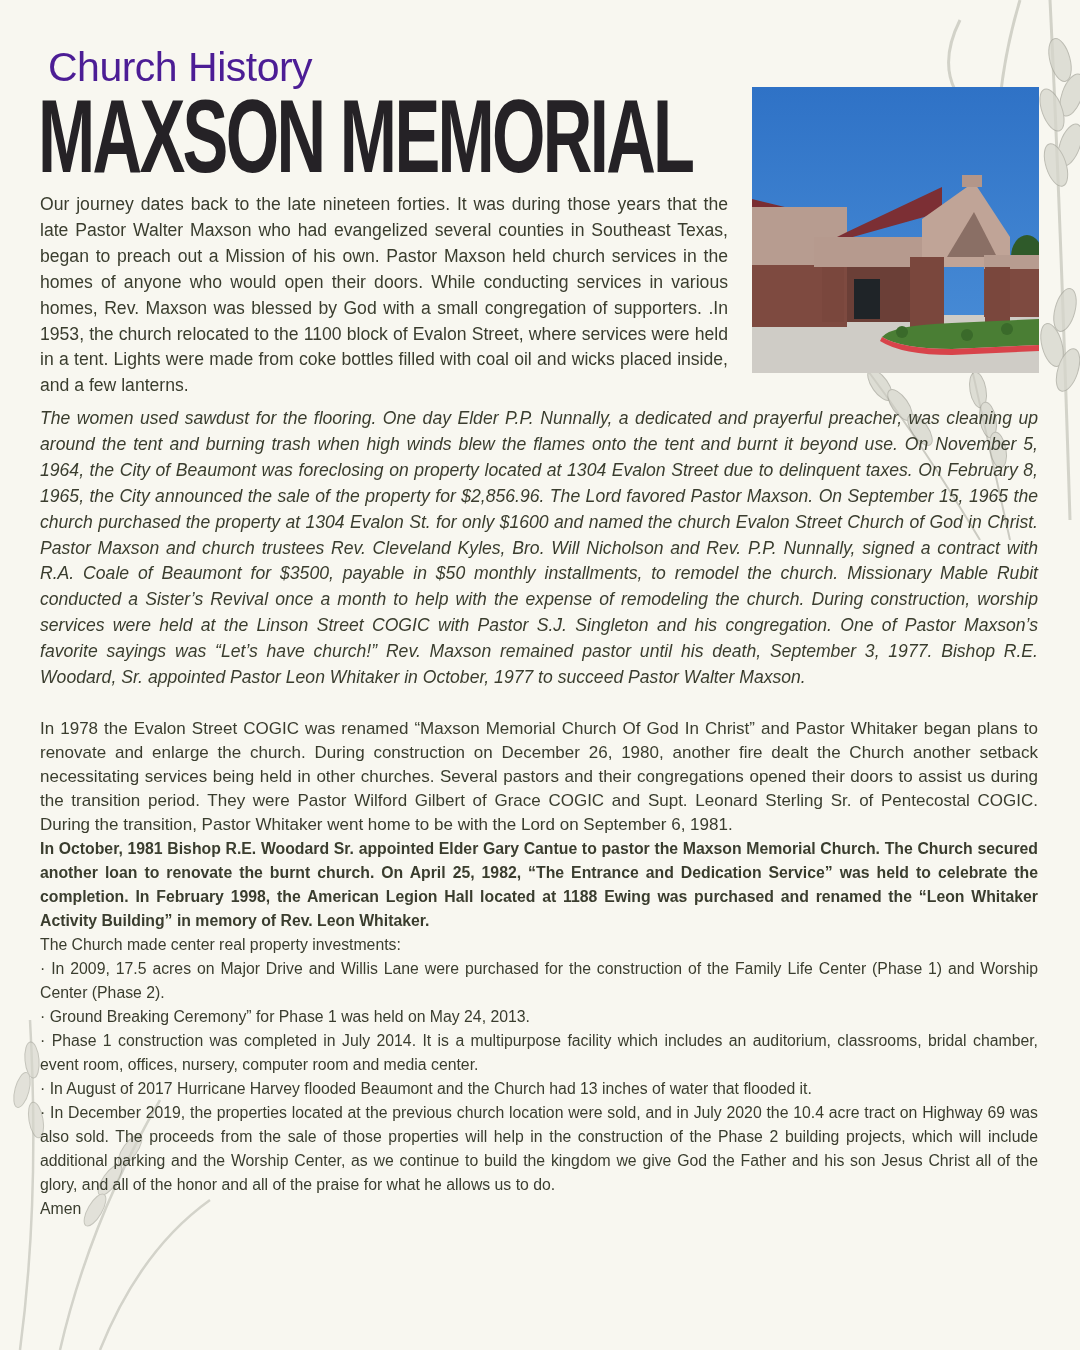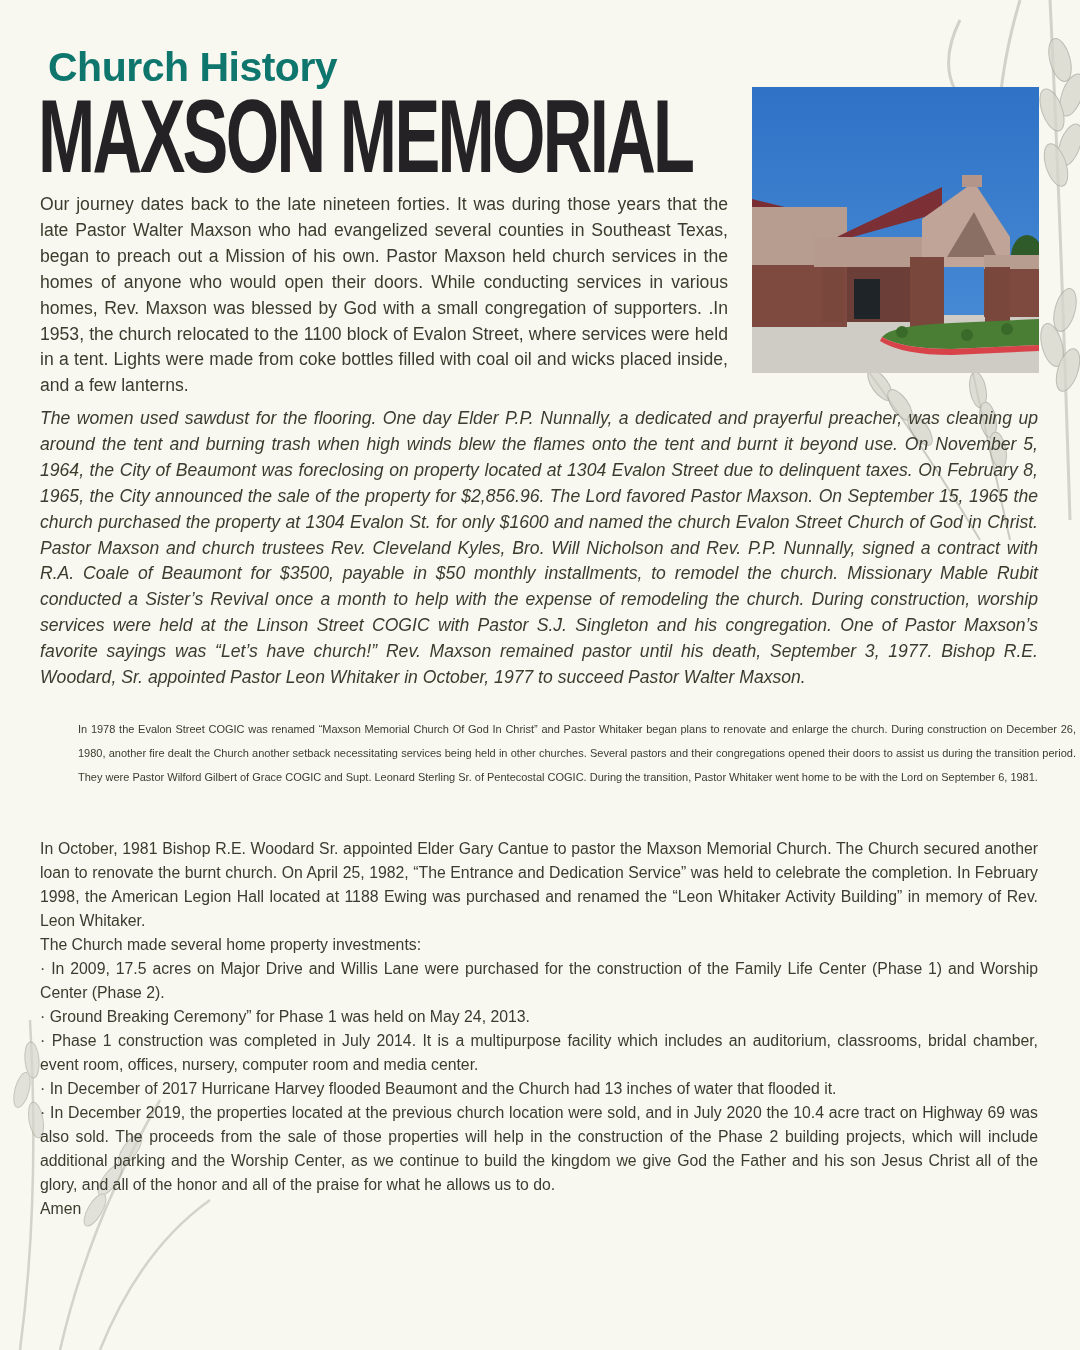--- a/index.html
+++ b/index.html
@@ -9,21 +9,21 @@
       font-family: "Liberation Sans", sans-serif;
       color: #3a3d2e;
     }
     .wheat { position: absolute; pointer-events: none; }
     .wheat-tr { right: 0; top: 0; width: 260px; height: 520px; }
     .wheat-bl { left: 0; top: 1000px; width: 220px; height: 350px; }
     .wheat-mid { left: 840px; top: 360px; width: 240px; height: 180px; }
 
     .subtitle {
       position: absolute; left: 48px; top: 44px;
-      font-size: 41px; font-weight: 700; color: #0f766e; letter-spacing: -0.5px;
+      font-size: 41px; font-weight: 400; color: #4c1d95; letter-spacing: -0.5px;
       white-space: nowrap;
     }
     .title {
       position: absolute; left: 38px; top: 84px;
       font-size: 104px; font-weight: 700; color: #252226;
       letter-spacing: -4px; line-height: 1; white-space: nowrap;
       transform: scaleX(0.66); transform-origin: left top;
     }
     .photo {
       position: absolute; left: 752px; top: 87px; width: 287px; height: 286px;
@@ -34,25 +34,25 @@
     .intro {
       position: absolute; left: 40px; top: 192px; width: 688px;
       font-size: 17.6px; line-height: 25.9px; text-align: justify;
     }
     .p2 {
       position: absolute; left: 40px; top: 406px; width: 998px;
       font-size: 17.6px; line-height: 25.9px; text-align: justify; font-style: italic;
     }
     .p3 {
       position: absolute; left: 40px; top: 717px; width: 998px;
-      font-size: 11px; line-height: 24px; text-align: justify; margin-left: 38px;
+      font-size: 17px; line-height: 24px; text-align: justify;
     }
     .p4 {
       position: absolute; left: 40px; top: 837px; width: 998px;
-      font-size: 15.8px; line-height: 24px; text-align: justify;
+      font-size: 15.8px; line-height: 24px; text-align: justify; font-weight: bold;
     }
     .list {
       position: absolute; left: 40px; top: 933px; width: 998px;
       font-size: 15.8px; line-height: 24px;
     }
     .list div { text-align: justify; }
   </style>
 </head>
 <body>
 
@@ -152,20 +152,20 @@
     <circle cx="255" cy="242" r="6" fill="#3a6a2a"></circle>
   </svg>
 </div>
 
 <div class="intro">Our journey dates back to the late nineteen forties. It was during those years that the late Pastor Walter Maxson who had evangelized several counties in Southeast Texas, began to preach out a Mission of his own. Pastor Maxson held church services in the homes of anyone who would open their doors. While conducting services in various homes, Rev. Maxson was blessed by God with a small congregation of supporters. .In 1953, the church relocated to the 1100 block of Evalon Street, where services were held in a tent. Lights were made from coke bottles filled with coal oil and wicks placed inside, and a few lanterns.</div>
 <div class="p2"> The women used sawdust for the flooring. One day Elder P.P. Nunnally, a dedicated and prayerful preacher, was cleaning up around the tent and burning trash when high winds blew the flames onto the tent and burnt it beyond use. On November 5, 1964, the City of Beaumont was foreclosing on property located at 1304 Evalon Street due to delinquent taxes. On February 8, 1965, the City announced the sale of the property for $2,856.96. The Lord favored Pastor Maxson. On September 15, 1965 the church purchased the property at 1304 Evalon St. for only $1600 and named the church Evalon Street Church of God in Christ. Pastor Maxson and church trustees Rev. Cleveland Kyles, Bro. Will Nicholson and Rev. P.P. Nunnally, signed a contract with R.A. Coale of Beaumont for $3500, payable in $50 monthly installments, to remodel the church. Missionary Mable Rubit conducted a Sister’s Revival once a month to help with the expense of remodeling the church. During construction, worship services were held at the Linson Street COGIC with Pastor S.J. Singleton and his congregation. One of Pastor Maxson’s favorite sayings was “Let’s have church!” Rev. Maxson remained pastor until his death, September 3, 1977. Bishop R.E. Woodard, Sr. appointed Pastor Leon Whitaker in October, 1977 to succeed Pastor Walter Maxson.</div>
 <div class="p3"> In 1978 the Evalon Street COGIC was renamed “Maxson Memorial Church Of God In Christ” and Pastor Whitaker began plans to renovate and enlarge the church. During construction on December 26, 1980, another fire dealt the Church another setback necessitating services being held in other churches. Several pastors and their congregations opened their doors to assist us during the transition period. They were Pastor Wilford Gilbert of Grace COGIC and Supt. Leonard Sterling Sr. of Pentecostal COGIC. During the transition, Pastor Whitaker went home to be with the Lord on September 6, 1981.</div>
 <div class="p4"> In October, 1981 Bishop R.E. Woodard Sr. appointed Elder Gary Cantue to pastor the Maxson Memorial Church. The Church secured another loan to renovate the burnt church. On April 25, 1982, “The Entrance and Dedication Service” was held to celebrate the completion. In February 1998, the American Legion Hall located at 1188 Ewing was purchased and renamed the “Leon Whitaker Activity Building” in memory of Rev. Leon Whitaker.</div>
 
 <div class="list">
-  <div> The Church made several home property investments:</div>
+  <div> The Church made center real property investments:</div>
   <div>· In 2009, 17.5 acres on Major Drive and Willis Lane were purchased for the construction of the Family Life Center (Phase 1) and Worship Center (Phase 2).</div>
   <div>·  Ground Breaking Ceremony” for Phase 1 was held on May 24, 2013.</div>
   <div>· Phase 1 construction was completed in July 2014. It is a multipurpose facility which includes an auditorium, classrooms, bridal chamber, event room, offices, nursery, computer room and media center.</div>
-  <div>· In December of 2017 Hurricane Harvey flooded Beaumont and the Church had 13 inches of water that flooded it.</div>
+  <div>· In August of 2017 Hurricane Harvey flooded Beaumont and the Church had 13 inches of water that flooded it.</div>
   <div>· In December 2019, the properties located at the previous church location were sold, and in July 2020 the 10.4 acre tract on Highway 69 was also sold. The proceeds from the sale of those properties will help in the construction of the Phase 2 building projects, which will include additional parking and the Worship Center, as we continue to build the kingdom we give God the Father and his son Jesus Christ all of the glory, and all of the honor and all of the praise for what he allows us to do.</div>
   <div>Amen</div>
 </div>
 
 </body></html>

